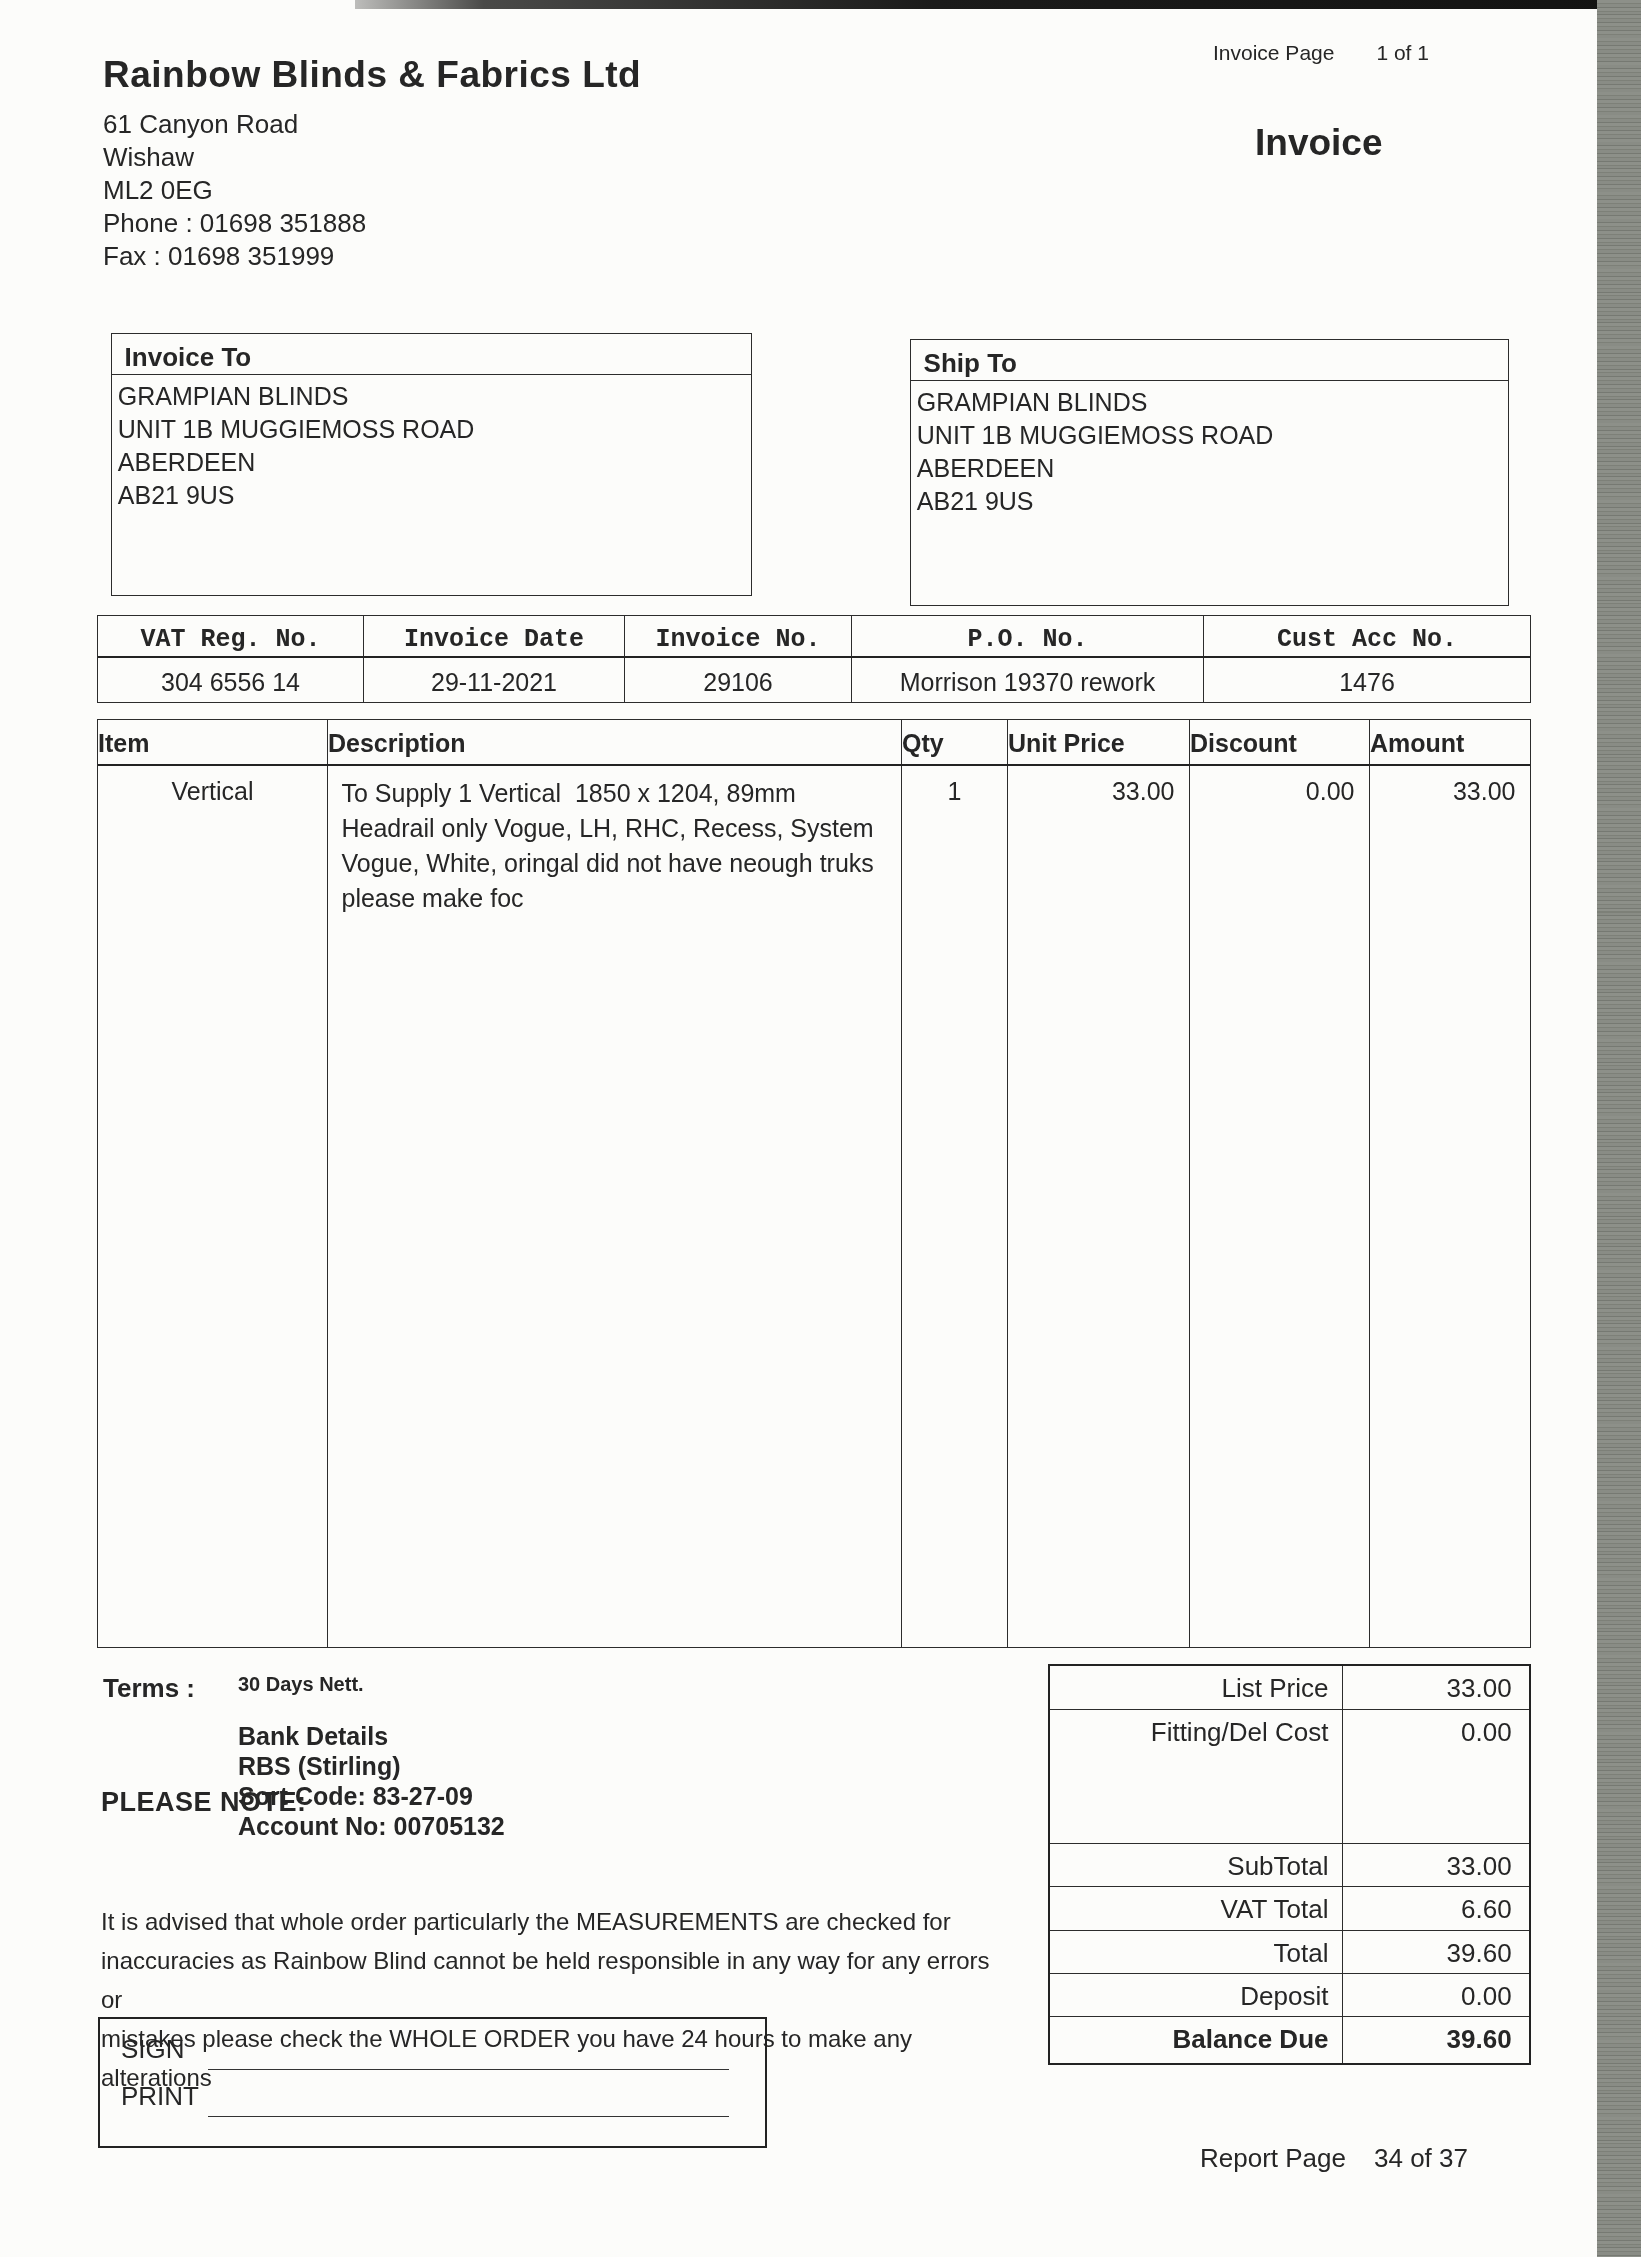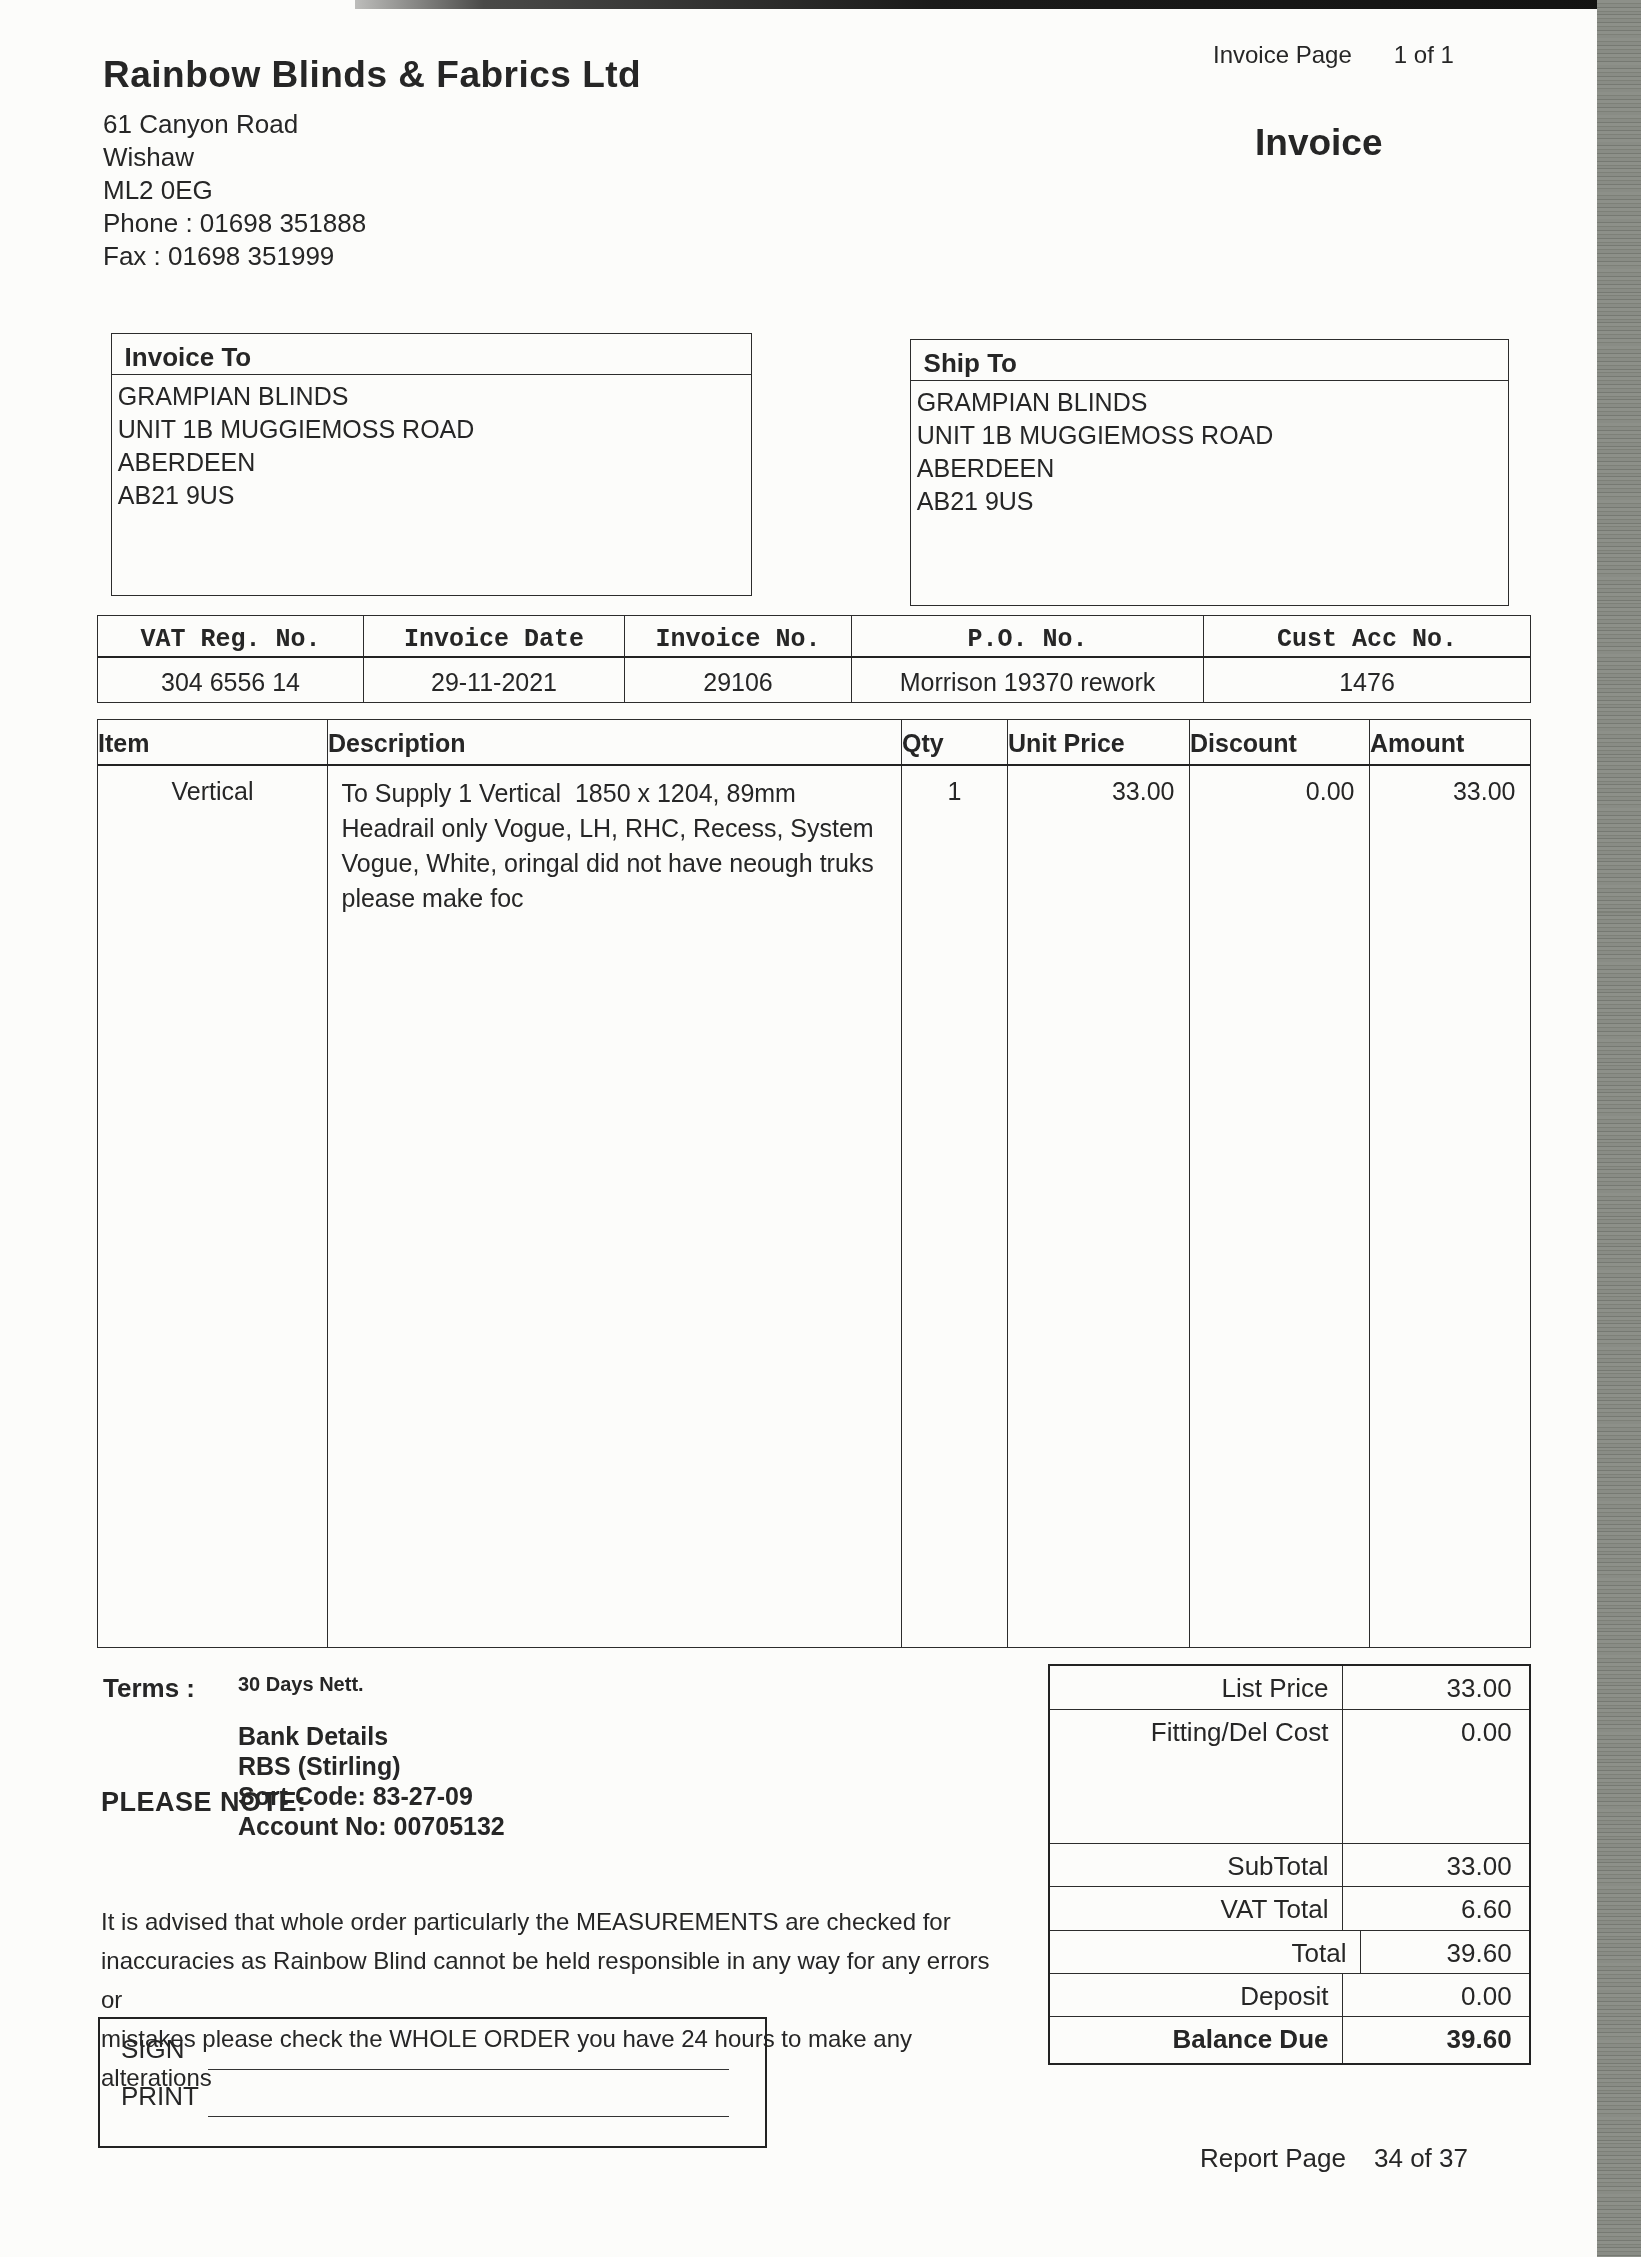--- a/index.html
+++ b/index.html
@@ -6,21 +6,21 @@
   .page{
     position:relative;width:1641px;height:2257px;background:#fcfcfa;
     font-family:"Liberation Sans",sans-serif;color:#262626;overflow:hidden;
   }
   
   .scan-top{position:absolute;top:0;left:355px;right:0;height:8.7px;
     background:linear-gradient(to right,#bdbdbb,#4a4a48 10%,#1b1b1a 45%,#131312);}
   .scan-right{position:absolute;top:0;right:0;width:44px;height:100%;
     background:repeating-linear-gradient(180deg,#8d9089 0 2.9px,#7d8078 2.9px 3.9px,#898c85 3.9px 6.8px,#767972 6.8px 7.7px);}
   
-  .hdr-right{position:absolute;left:1213px;top:41px;font-size:24px;display:flex;gap:42px;align-items:flex-end;}
+  .hdr-right{position:absolute;left:1213px;top:41px;font-size:21px;display:flex;gap:42px;align-items:flex-end;}
   .company{position:absolute;left:103px;top:54px;}
   .company-name{font-size:37px;font-weight:bold;letter-spacing:0.5px;}
   .company-address{margin-top:11.6px;font-size:26px;line-height:33px;}
   .invoice-title{position:absolute;left:1255px;top:122px;font-size:37px;font-weight:bold;}
   
   .addr-box{position:absolute;border:1.9px solid #2c2c2c;background:transparent;}
   .box-invoice-to{left:111px;top:333px;width:639px;height:261px;}
   .box-ship-to{left:910px;top:339px;width:597px;height:265px;}
   .addr-head{height:41px;border-bottom:1.9px solid #2c2c2c;font-size:26px;font-weight:bold;
     padding:7.7px 0 0 12.6px;box-sizing:border-box;}
@@ -66,21 +66,21 @@
     border:2.9px solid #222;box-sizing:border-box;display:flex;flex-direction:column;font-size:26px;}
   .t-row{display:flex;border-bottom:1.9px solid #2c2c2c;box-sizing:border-box;}
   .t-row:last-child{border-bottom:none;}
   .t-label{width:293px;box-sizing:border-box;border-right:1.9px solid #2c2c2c;
     text-align:right;padding:6.8px 13.5px 0 0;}
   .t-value{flex:1;text-align:right;padding:6.8px 17.4px 0 0;}
   .r-listprice{height:44px;}
   .r-fitting{height:134px;}
   .r-subtotal{height:43px;}
   .r-vat{height:44px;}
-  .r-total{height:43px;padding-left:18px;}
+  .r-total{height:43px;}
   .r-deposit{height:43px;}
   .r-balance{flex:1;font-weight:bold;}
   
   .report-page{position:absolute;left:1200px;top:2143px;font-size:26px;display:flex;gap:28px;}
 </style>
 </head>
 <body>
 
 <div class="page">
 

